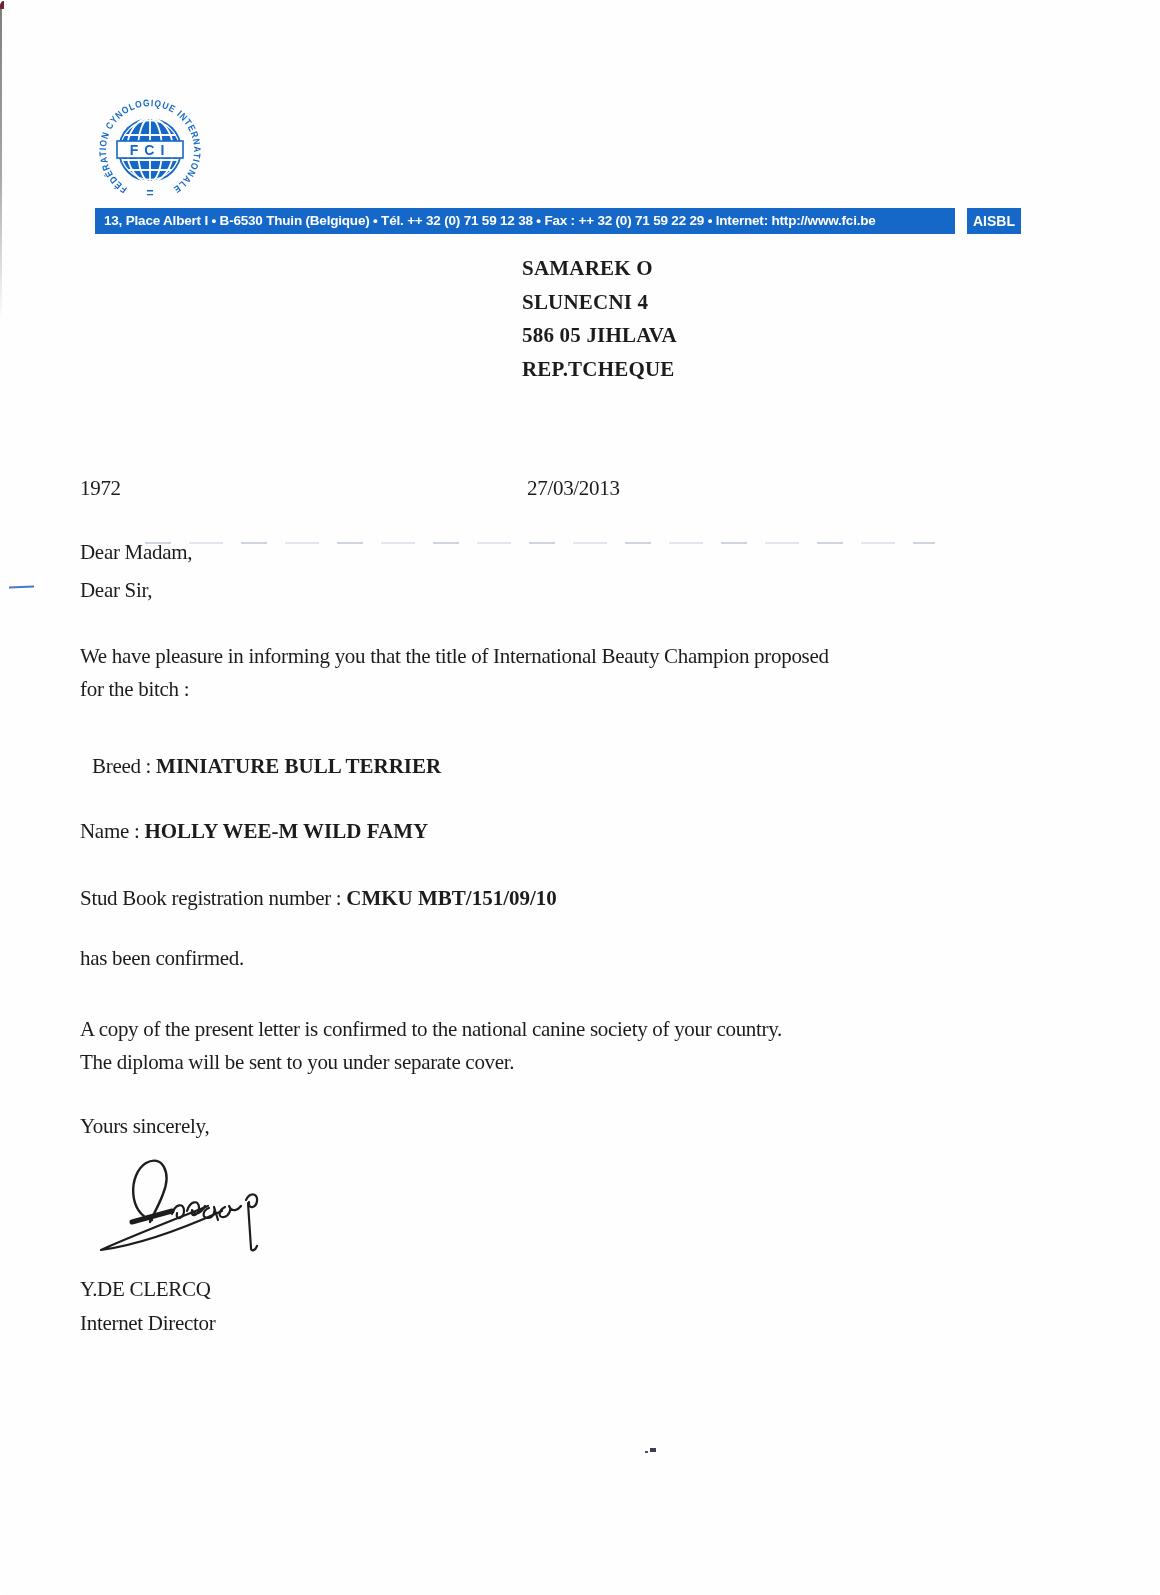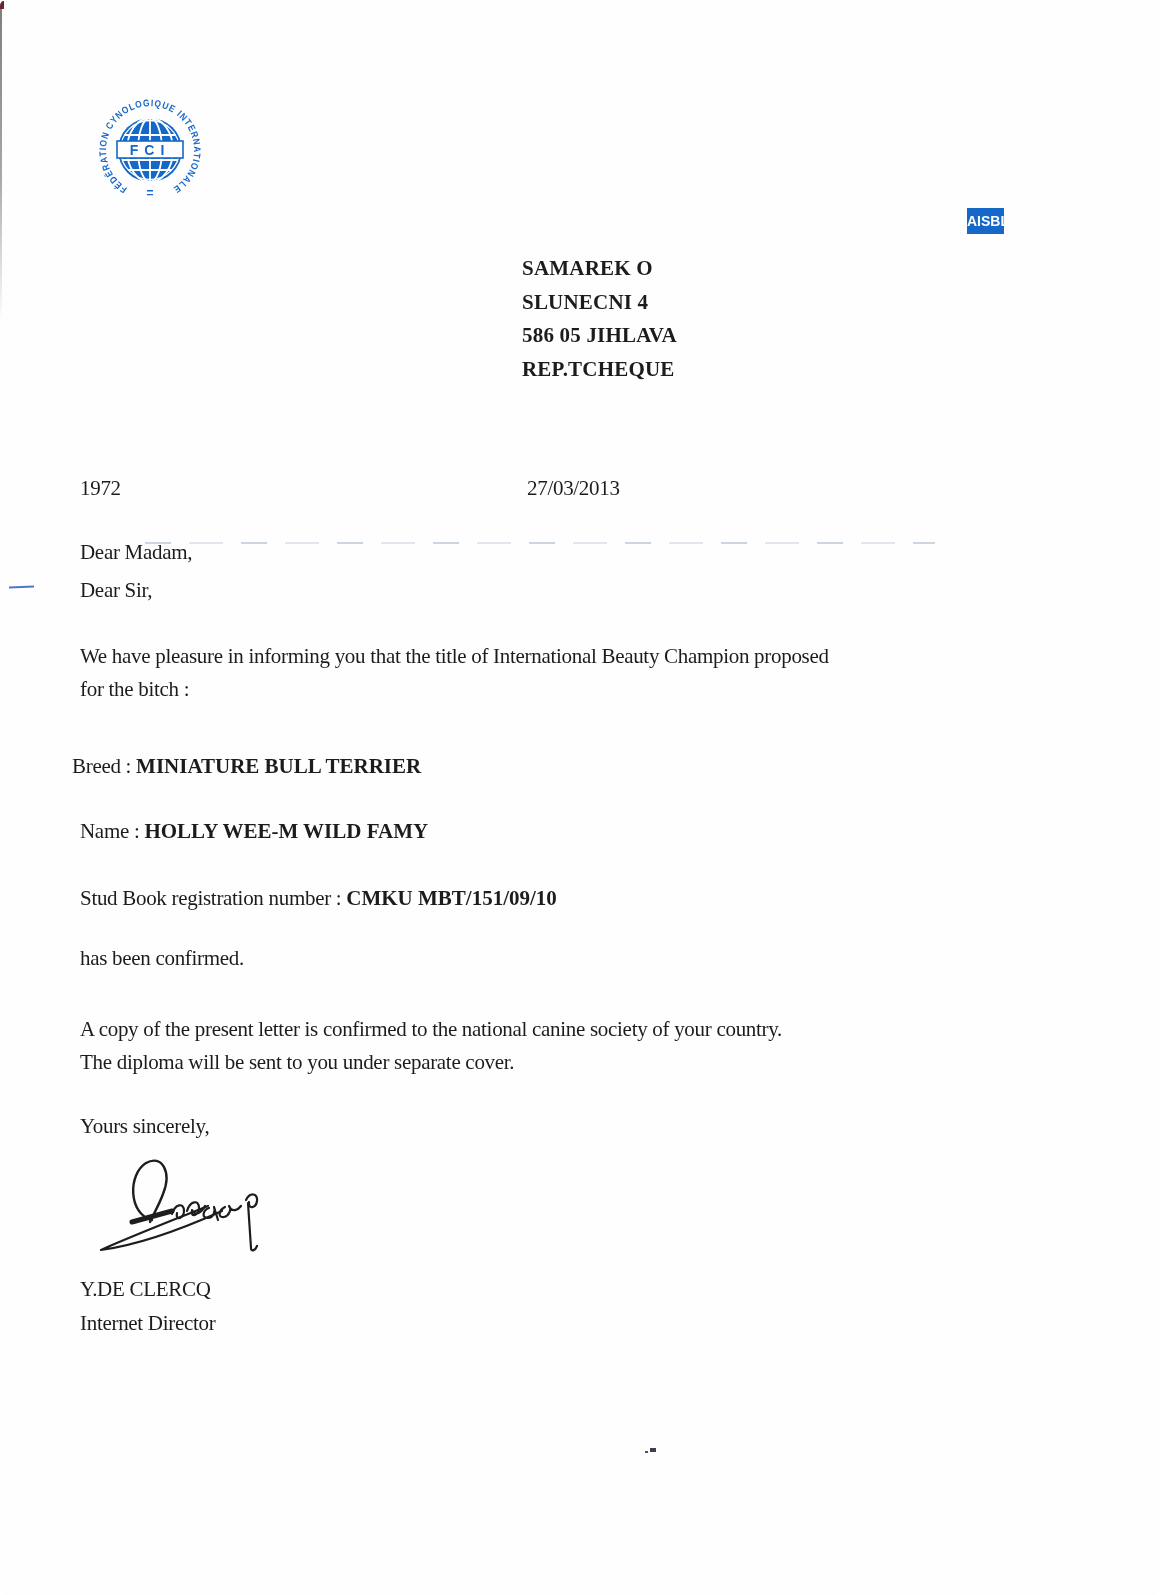--- a/index.html
+++ b/index.html
@@ -33,21 +33,21 @@
   .banner{
     left:95px;top:208px;width:860px;height:26px;
     background:var(--blue);
     color:#fff;
     font-family:"Liberation Sans", sans-serif;
     font-weight:bold;font-size:13.5px;letter-spacing:-.2px;
     line-height:26px;padding-left:9px;box-sizing:border-box;
     white-space:nowrap;overflow:hidden;
   }
   .badge{
-    left:967px;top:208px;width:37px;height:26px;
+    left:967px;top:208px;width:54px;height:26px;
     background:var(--blue);color:#fff;
     font-family:"Liberation Sans", sans-serif;
     font-weight:bold;font-size:14px;line-height:26px;text-align:center;
   }
   
   .recipient{left:522px;top:238px;font-weight:bold;font-size:21px;line-height:33.5px;letter-spacing:.2px;margin-top:14px;}
   .bodyline{font-size:21px;letter-spacing:-.3px;white-space:nowrap;}
   .b{font-weight:bold;letter-spacing:0;}
   .sig-svg path{fill:none;stroke:#1d1d1d;stroke-linecap:round;stroke-linejoin:round;}
 </style>
@@ -81,41 +81,44 @@
 
     <rect x="23" y="47" width="66" height="17" fill="#ffffff" stroke="#1568c8" stroke-width="1.6"></rect>
     <text x="56" y="60.5" text-anchor="middle" fill="#1568c8" font-family="Liberation Sans, sans-serif" font-size="14" font-weight="bold" letter-spacing="6">FCI</text>
 
     <text font-family="Liberation Sans, sans-serif" font-size="9.6" font-weight="bold" fill="#1568c8" letter-spacing="1.1">
       <textPath href="#ringPath" startOffset="0" textLength="229" lengthAdjust="spacingAndGlyphs">FÉDÉRATION CYNOLOGIQUE INTERNATIONALE</textPath>
     </text>
     <text x="56" y="103" text-anchor="middle" fill="#1568c8" font-family="Liberation Sans, sans-serif" font-size="12" font-weight="bold">=</text>
   </svg>
 
+  <div class="abs banner" style="--blue:#1568c8;">
+    <span>13, Place Albert I • B-6530 Thuin (Belgique) • Tél. ++ 32 (0) 71 59 12 38 • Fax : ++ 32 (0) 71 59 22 29 • Internet: http://www.fci.be</span>
+  </div>
   <div class="abs badge" style="--blue:#1568c8;">
     <span>AISBL</span>
   </div>
 
   <div class="abs recipient">
     <div>SAMAREK O</div>
     <div>SLUNECNI 4</div>
     <div>586 05 JIHLAVA</div>
     <div>REP.TCHEQUE</div>
   </div>
 
   <div class="abs bodyline" style="left:80px;top:476px;">1972</div>
   <div class="abs bodyline" style="left:527px;top:476px;">27/03/2013</div>
 
   <div class="abs bodyline" style="left:80px;top:540px;">Dear Madam,</div>
   <div class="abs bodyline" style="left:80px;top:578px;">Dear Sir,</div>
 
   <div class="abs bodyline" style="left:80px;top:644px;">We have pleasure in informing you that the title of International Beauty Champion proposed</div>
   <div class="abs bodyline" style="left:80px;top:677px;">for the bitch :</div>
 
-  <div class="abs bodyline" style="left:72px;top:754px;">
+  <div class="abs bodyline" style="left:92px;top:754px;">
     <span>Breed : </span><span class="b">MINIATURE BULL TERRIER</span>
   </div>
 
   <div class="abs bodyline" style="left:80px;top:819px;">
     <span>Name : </span><span class="b">HOLLY WEE-M WILD FAMY</span>
   </div>
 
   <div class="abs bodyline" style="left:80px;top:886px;">
     <span>Stud Book registration number : </span><span class="b">CMKU MBT/151/09/10</span>
   </div>

